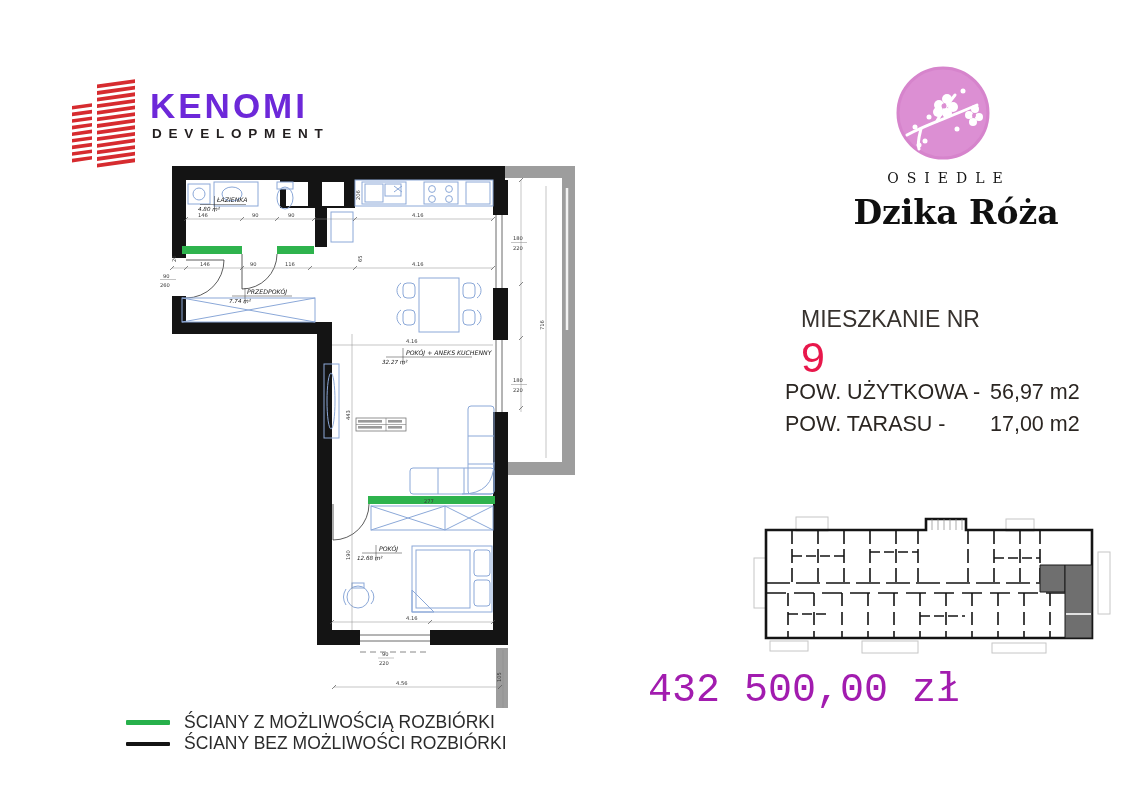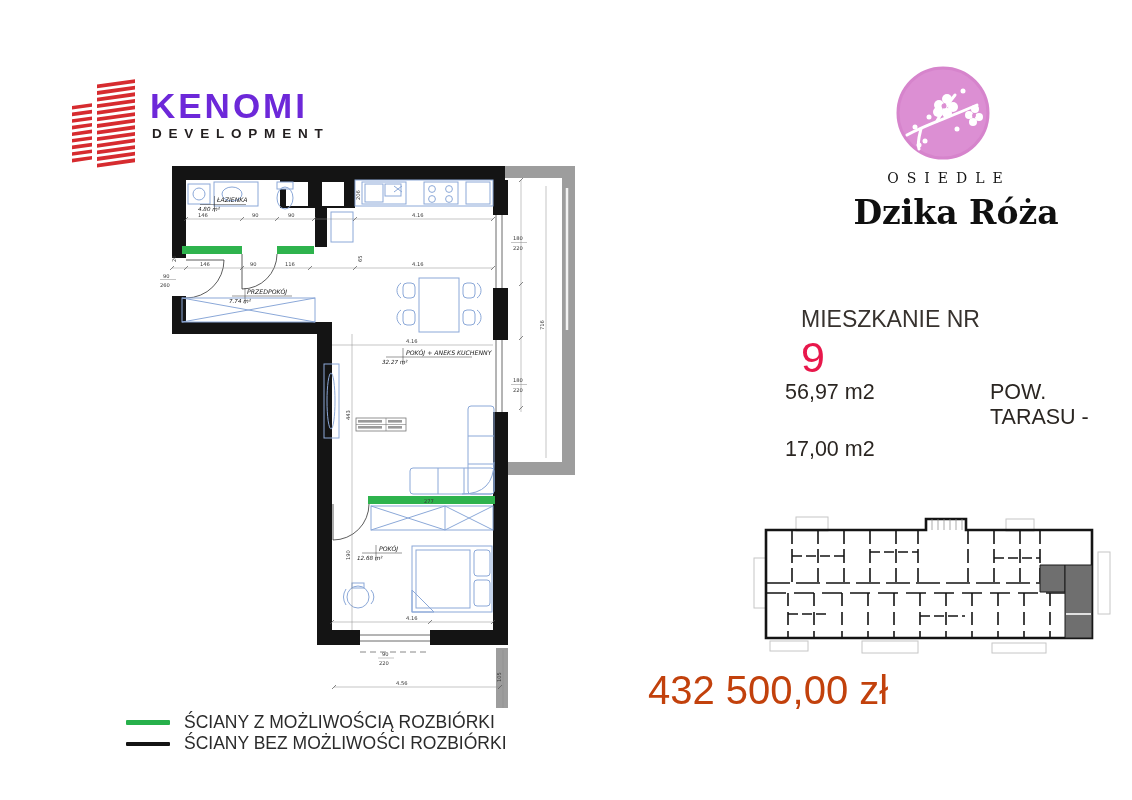--- a/index.html
+++ b/index.html
@@ -17,21 +17,21 @@
   .estate-name{left:840px;top:193px;width:210px;text-align:center;
      font-family:"DejaVu Serif",serif;font-size:33px;font-weight:700;color:#101010;margin-left:11px;}
 
   
   .apt-row{left:785px;top:306px;display:flex;align-items:baseline;flex-direction:column;}
   .apt-label{font-size:23px;color:#37322e;}
   .apt-number{font-size:43px;color:#e8174b;margin-left:16px;}
   .specs{left:785px;top:380px;display:grid;grid-template-columns:205px auto;row-gap:7px;
          font-size:21.5px;color:#2b2622;}
 
-  .price{left:648px;top:668px;font-family:Liberation Sans, sans-serif;font-size:40px;color:#c2410c;}
+  .price{left:648px;top:668px;font-family:Liberation Mono, monospace;font-size:40px;color:#a21caf;}
 
   
   .legend{left:126px;top:712px;display:flex;flex-direction:column;}
   .legend-row{display:flex;align-items:center;}
   .legend-line{width:44px;margin-right:14px;border-radius:1px;}
   .legend-line.green{height:5px;background:#27b04b;}
   .legend-line.black{height:4px;background:#141414;}
   .legend-text{font-size:17.5px;color:#2b2b2b;}
 
   
@@ -108,20 +108,21 @@
   </svg>
   <div class="abs estate-label">OSIEDLE</div>
   <div class="abs estate-name">Dzika Róża</div>
 </div>
 
 <div class="abs apt-row">
   <span class="apt-label">MIESZKANIE NR</span>
   <span class="apt-number">9</span>
 </div>
 <div class="abs specs">
+  <span>POW. UŻYTKOWA  -</span>
   <span>56,97 m2</span>
   <span>POW. TARASU  -</span>
   <span>17,00 m2</span>
 </div>
 
 <div class="abs price">432 500,00 zł</div>
 
 <div class="abs legend">
   <div class="legend-row">
     <span class="legend-line green"></span>

